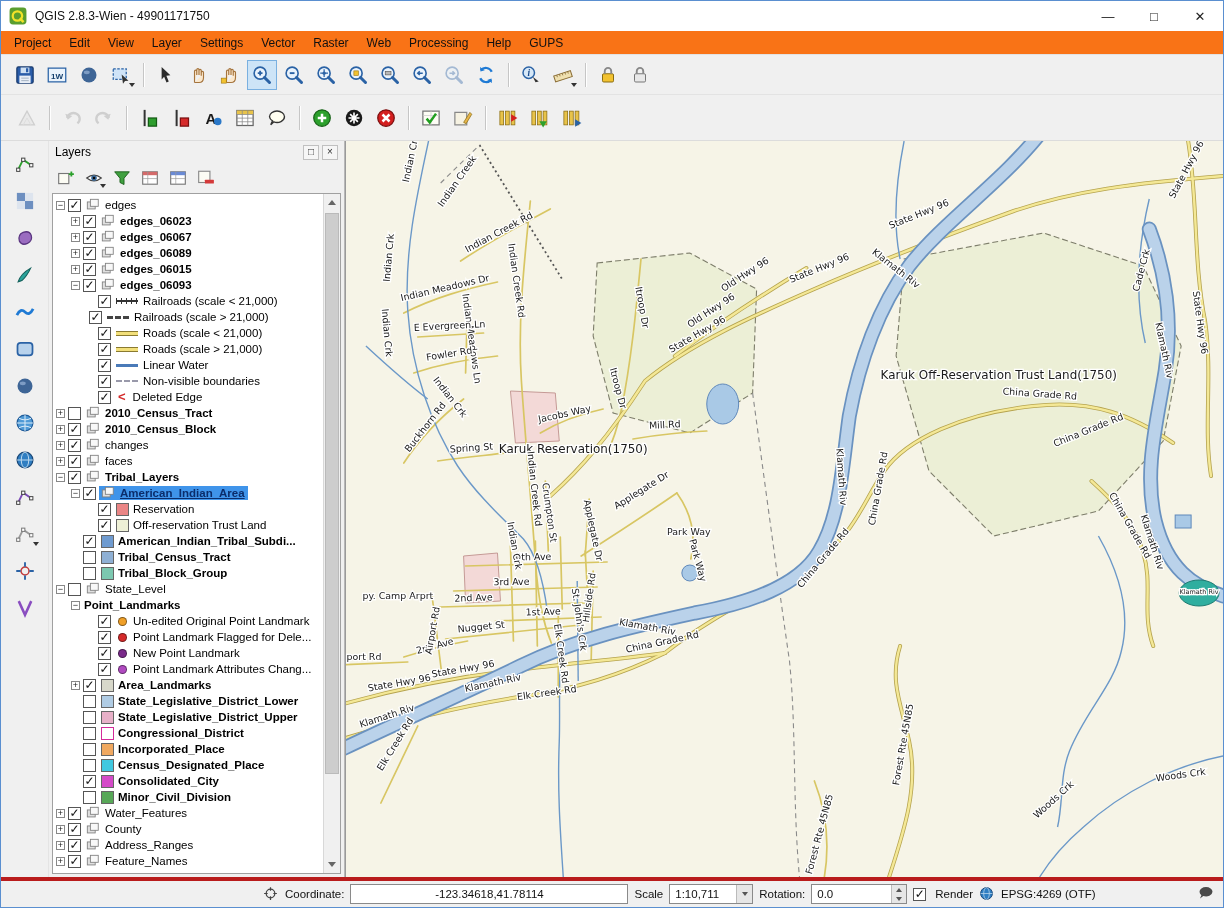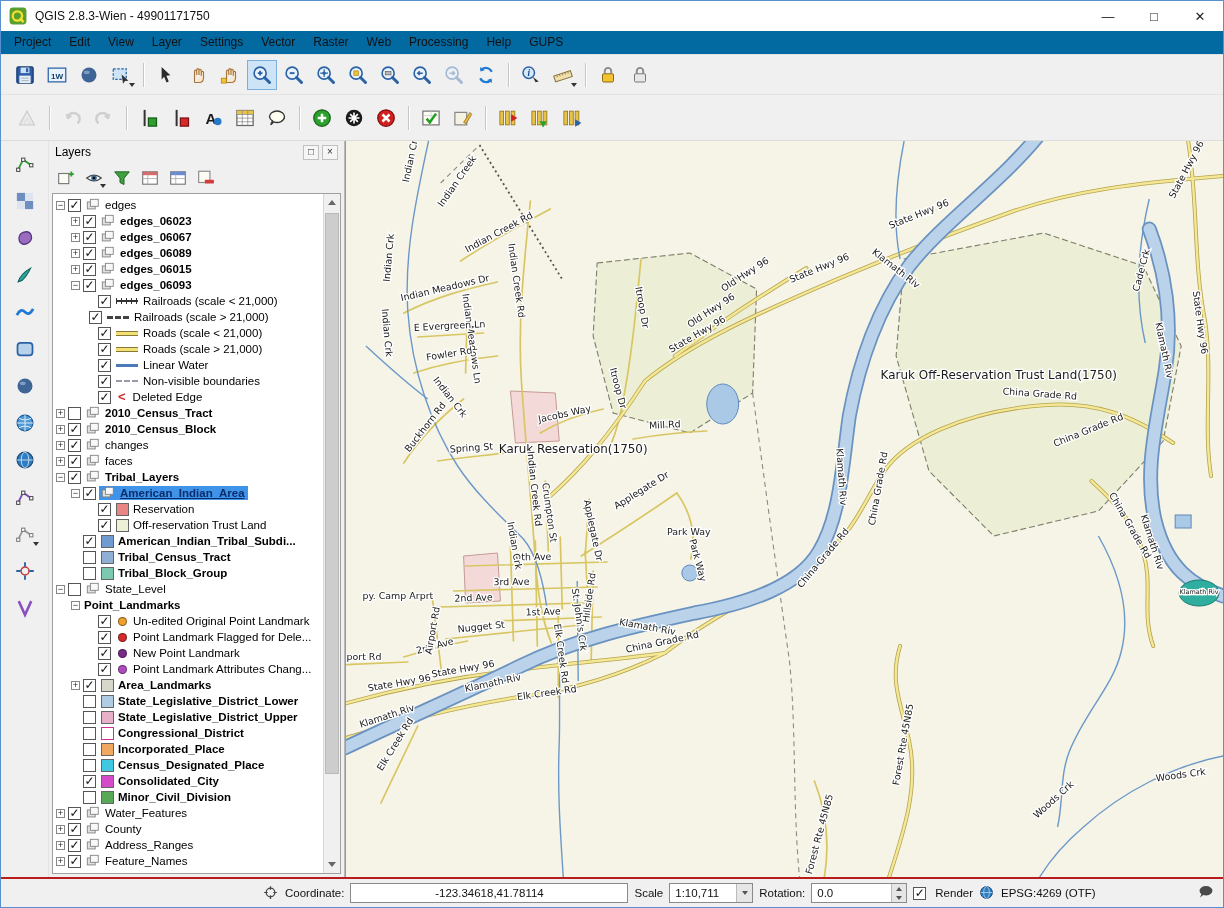--- a/index.html
+++ b/index.html
@@ -7,21 +7,21 @@
   body{font-family:"Liberation Sans",sans-serif;font-size:12px;background:#fff;}
   .window{width:1224px;height:908px;border:1px solid #5a8fd0;display:flex;flex-direction:column;background:#f0f0f0;}
   
   .titlebar{flex:0 0 30px;background:#ffffff;display:flex;align-items:center;}
   .app-icon{width:18px;height:18px;margin:0 8px;flex:none;}
   .app-icon svg{width:18px;height:18px;}
   .title-text{font-size:12px;color:#111;}
   .win-controls{margin-left:auto;display:flex;height:100%;}
   .win-btn{width:46px;height:100%;display:flex;align-items:center;justify-content:center;font-size:13px;color:#222;}
   
-  .menubar{flex:0 0 24px;background:#0369a1;display:flex;align-items:flex-start;padding-left:4px;border-bottom:1px solid #e2e2e2;}
+  .menubar{flex:0 0 24px;background:#f97316;display:flex;align-items:center;padding-left:4px;border-bottom:1px solid #e2e2e2;}
   .menu-item{padding:4px 9px;color:#111;font-size:12px;}
   
   .toolbar{display:flex;align-items:center;background:#f0f0f0;}
   .toolbar.row1{flex:0 0 40px;padding-left:8px;border-bottom:1px solid #e3e3e3;}
   .toolbar.row2{flex:0 0 46px;padding-left:10px;border-bottom:1px solid #dcdcdc;}
   .tbtn{width:30px;height:30px;display:inline-flex;align-items:center;justify-content:center;position:relative;margin:0 1px;border:1px solid transparent;background:transparent;flex:none;}
   .tbtn svg{width:20px;height:20px;}
   .tbtn.active{background:#cde4f7;border:1px solid #7ab0e0;}
   .tbtn.disabled{opacity:.38;}
   .tbtn .dd{position:absolute;right:0;bottom:2px;width:0;height:0;border-left:3px solid transparent;border-right:3px solid transparent;border-top:4px solid #333;}
@@ -77,21 +77,21 @@
   .rr{fill:none;stroke:#555;stroke-width:1.8;stroke-dasharray:2 3;}
   .roadc{fill:none;stroke:#b5a34e;stroke-width:4;stroke-linecap:round;}
   .roadf{fill:none;stroke:#f4e896;stroke-width:2.4;stroke-linecap:round;}
   .roadm{fill:none;stroke:#d8c663;stroke-width:1.7;stroke-linecap:round;}
   .creek{fill:none;stroke:#6b98c8;stroke-width:1.4;}
   .riverc{fill:none;stroke:#6a92c0;stroke-width:15;stroke-linecap:round;}
   .riverf{fill:none;stroke:#bad2ea;stroke-width:11.5;stroke-linecap:round;}
   .pond{fill:#a9c9e6;stroke:#5e88ba;stroke-width:1;}
   #map-labels text{fill:#1a1a1a;stroke:#ffffff;stroke-width:2.6px;paint-order:stroke;font-family:"DejaVu Sans",sans-serif;text-anchor:middle;}
   
-  .statusbar{flex:0 0 30px;background:#f0f0f0;border-top:2px solid #b91c1c;display:flex;align-items:center;font-size:11.5px;color:#111;padding:0 8px;gap:6px;}
+  .statusbar{flex:0 0 30px;background:#f0f0f0;border-top:4px solid #b91c1c;display:flex;align-items:center;font-size:11.5px;color:#111;padding:0 8px;gap:6px;}
   .sb-left-gap{width:248px;flex:none;}
   .sb-icon{width:16px;height:16px;flex:none;display:flex;}
   .sb-icon svg{width:15px;height:15px;}
   .coord-input{width:278px;height:20px;border:1px solid #8a8a8a;background:#fff;text-align:center;font-size:11.5px;font-family:"Liberation Sans",sans-serif;color:#111;}
   .scale-combo{width:84px;height:20px;border:1px solid #8a8a8a;background:#fff;display:flex;align-items:center;}
   .scale-combo .val{flex:1;padding-left:5px;}
   .combo-arrow{width:16px;height:100%;background:#e6e6e6;border-left:1px solid #bbb;display:flex;align-items:center;justify-content:center;}
   .tri-down{width:0;height:0;border-left:3.5px solid transparent;border-right:3.5px solid transparent;border-top:4px solid #555;display:inline-block;}
   .tri-up{width:0;height:0;border-left:3.5px solid transparent;border-right:3.5px solid transparent;border-bottom:4px solid #555;display:inline-block;}
   .spin{width:96px;height:20px;border:1px solid #8a8a8a;background:#fff;display:flex;}

